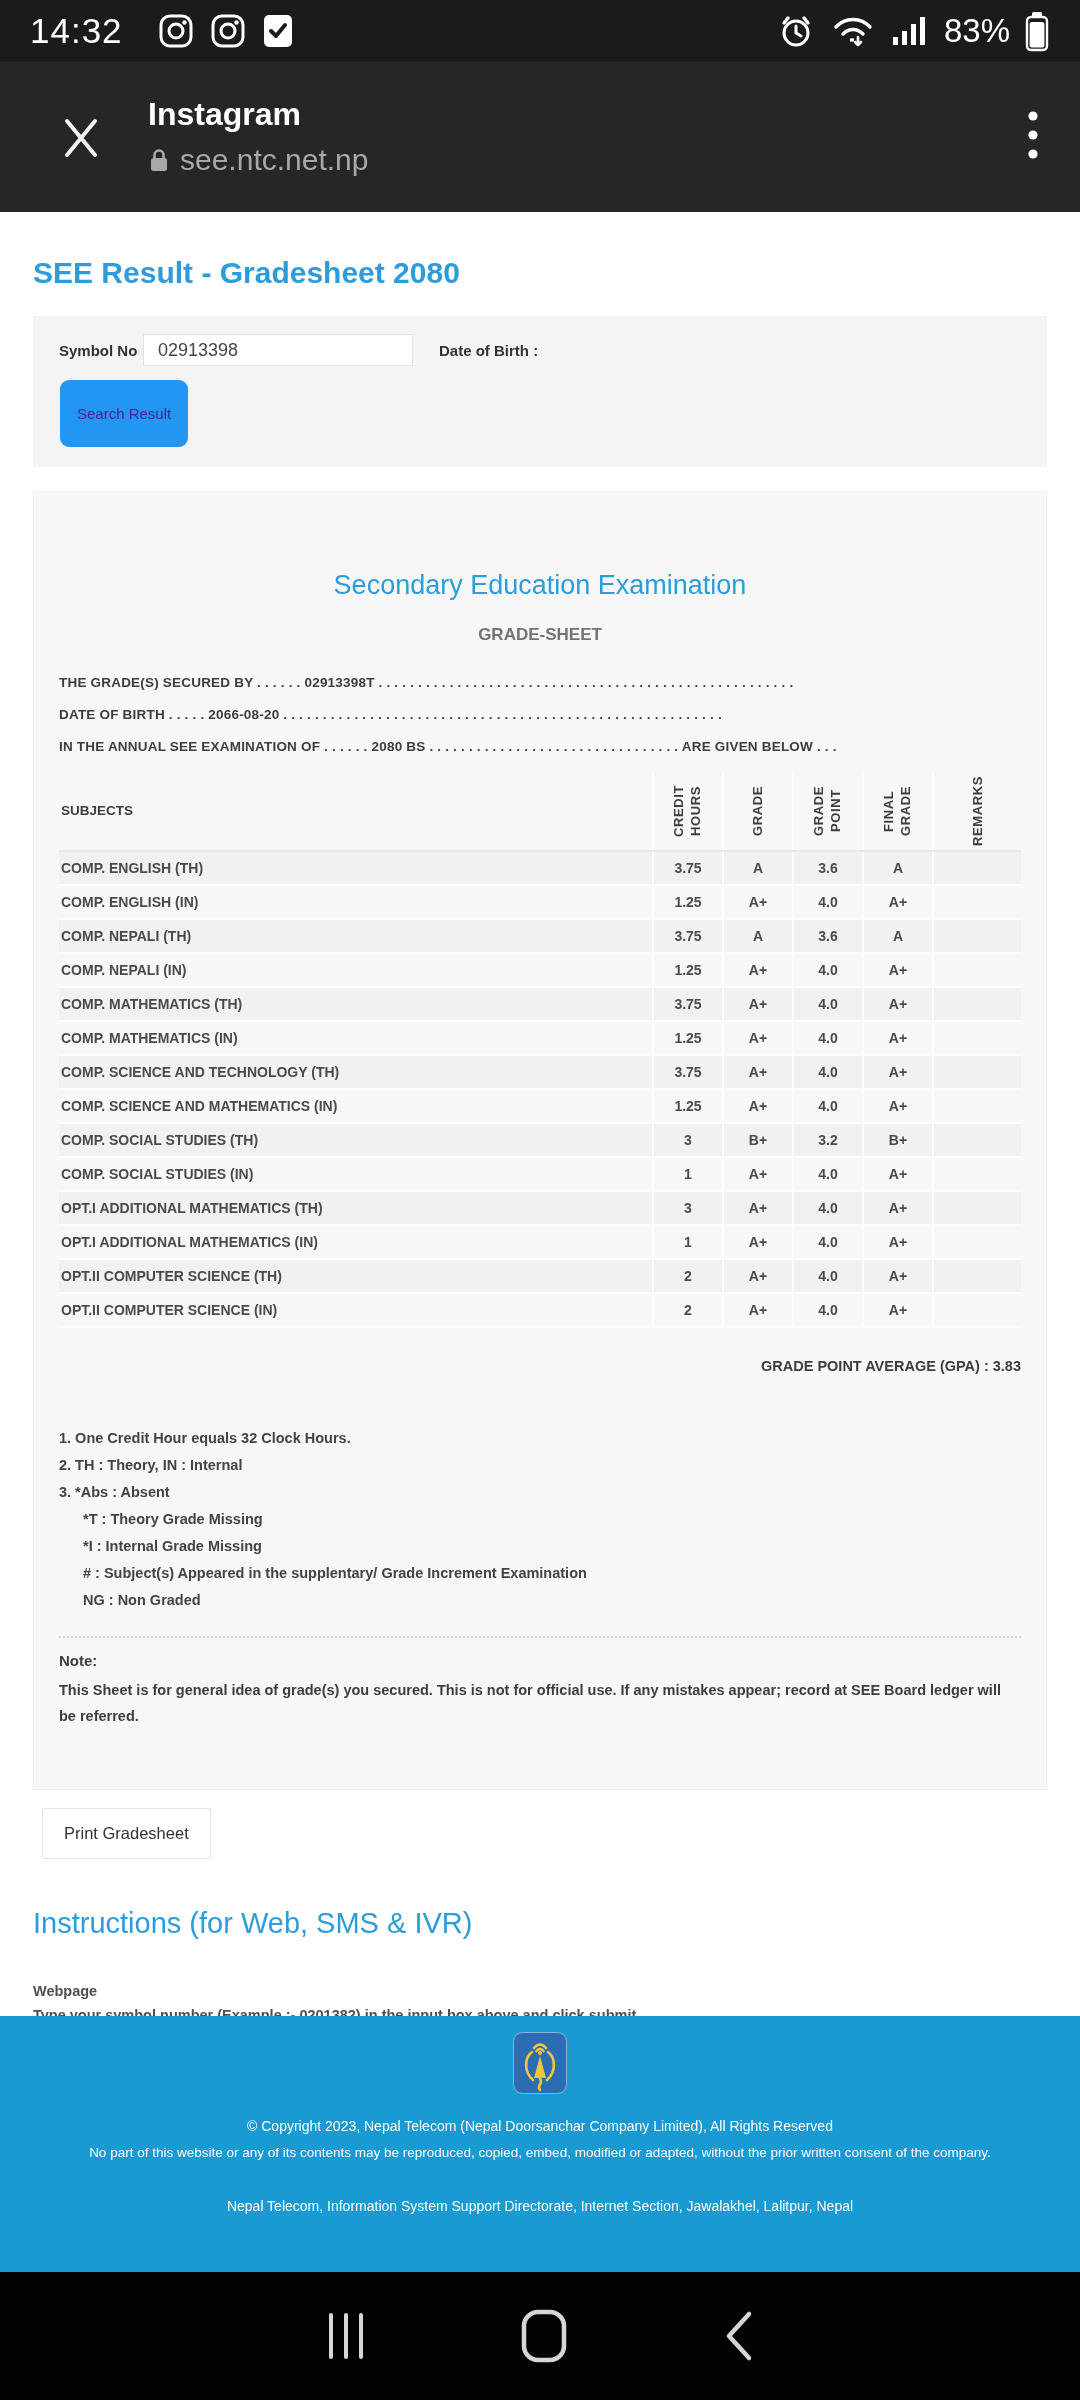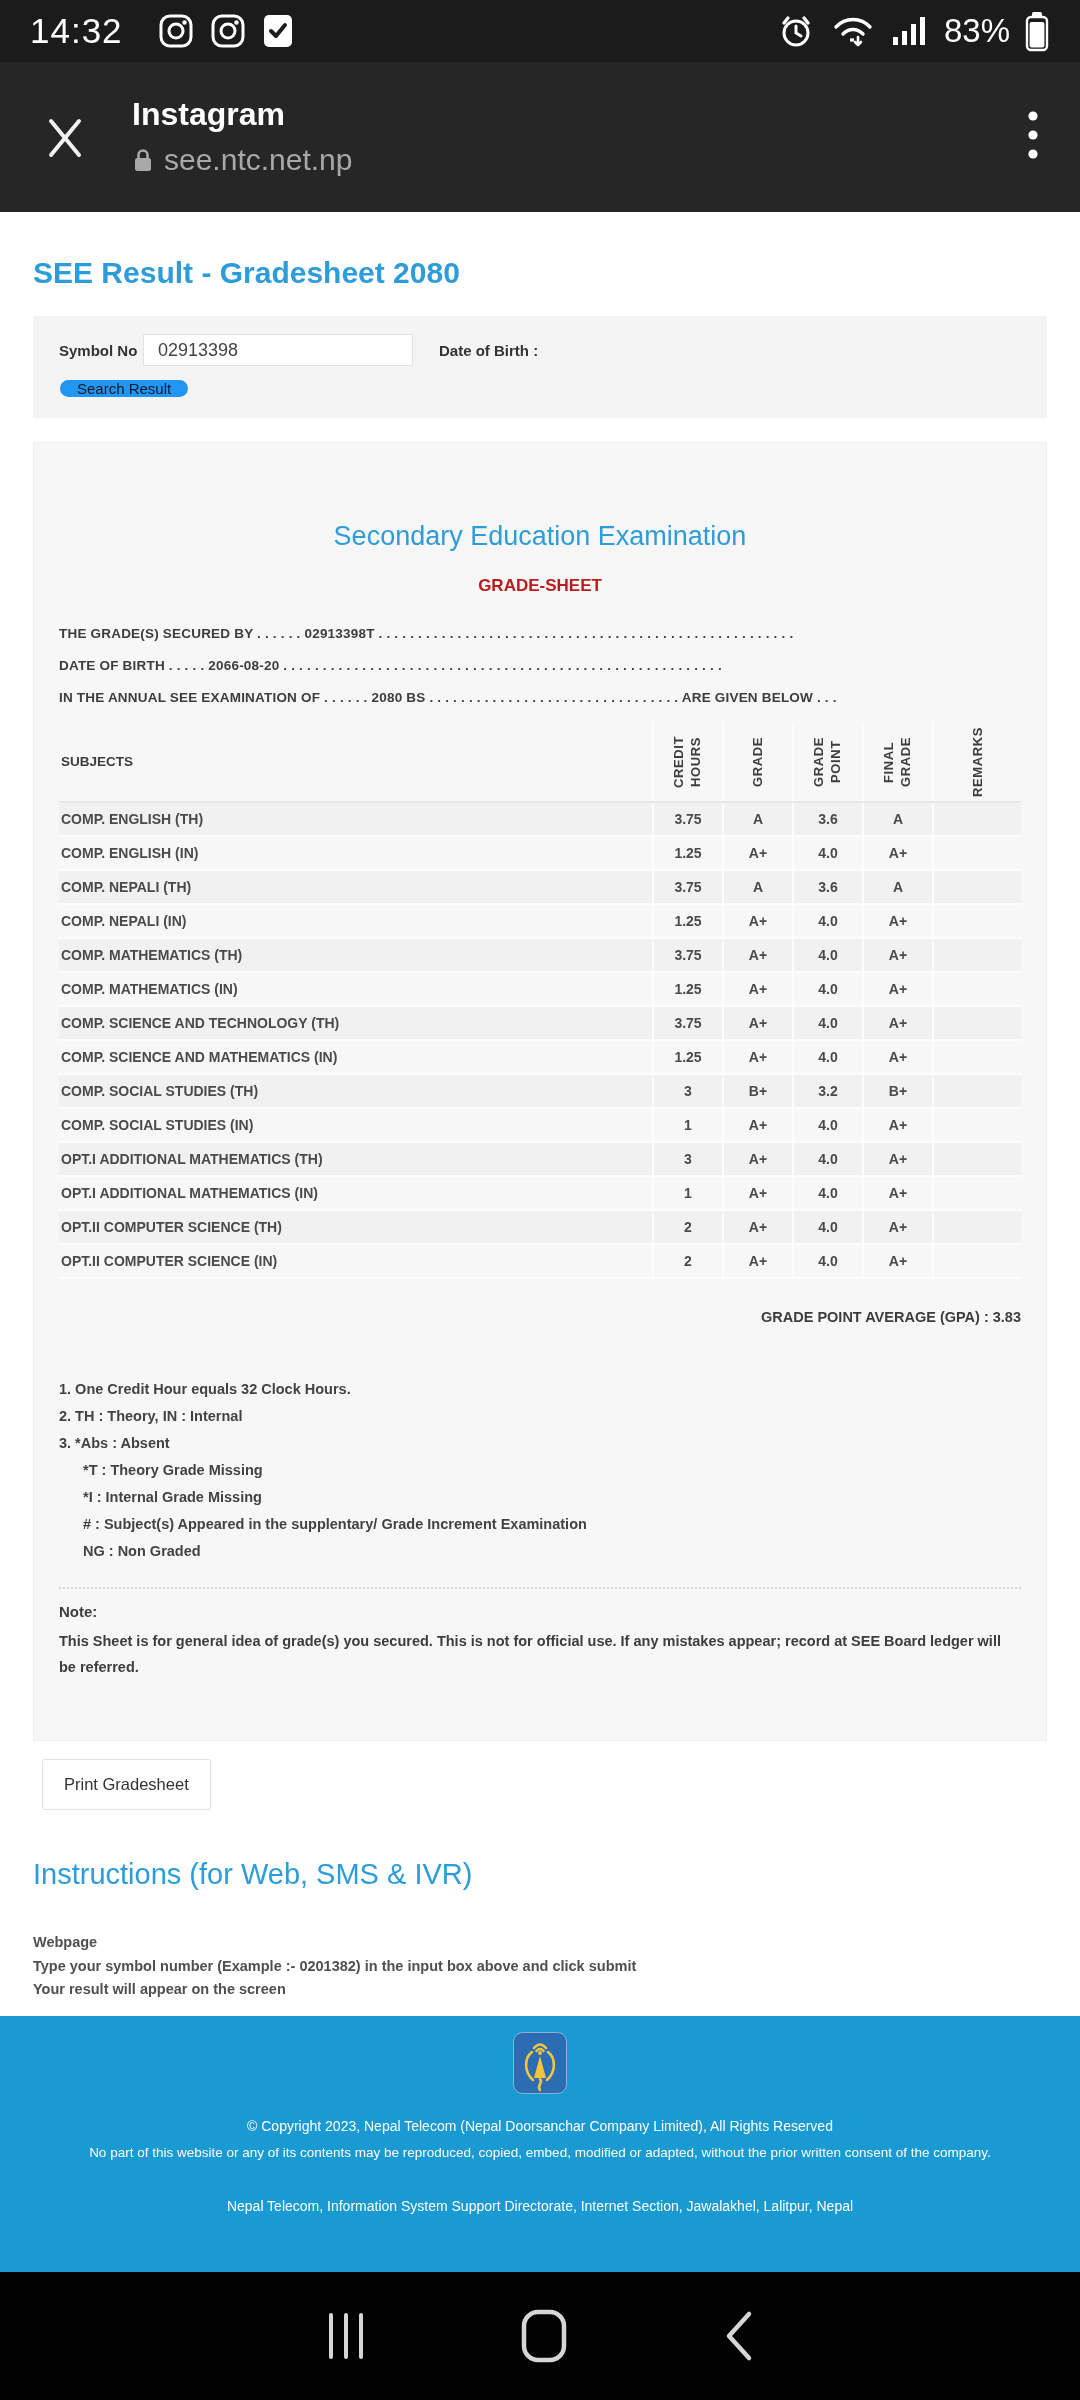--- a/index.html
+++ b/index.html
@@ -9,45 +9,45 @@
     font-family:"Liberation Sans", sans-serif; display:flex; flex-direction:column; overflow:hidden;
   }
   
   .status-bar { height:62px; background:#1b1b1b; display:flex; align-items:center;
     justify-content:space-between; padding:0 30px; flex:0 0 auto; }
   .sb-left, .sb-right { display:flex; align-items:center; gap:14px; }
   .sb-time { color:#fff; font-size:35px; font-weight:400; letter-spacing:1px; margin-right:20px; }
   .sb-pct { color:#fff; font-size:33px; font-weight:400; }
   
   .browser-bar { height:150px; background:#262626; display:flex; align-items:center;
-    padding:0 34px 0 30px; flex:0 0 auto; }
+    padding:0 34px 0 46px; flex:0 0 auto; }
   .b-close { width:70px; height:70px; display:flex; align-items:center; justify-content:center; border-radius:8px; }
   .b-titles { margin-left:32px; }
   .b-title { color:#fff; font-size:32px; font-weight:600; line-height:1.1; }
   .b-url-row { display:flex; align-items:center; gap:10px; margin-top:10px; }
   .b-url { color:#a8a8a8; font-size:30px; font-weight:400; }
   .b-kebab { margin-left:auto; padding:6px; }
   
   .content { height:1830px; overflow:hidden; padding:28px 33px 0; background:#fff; }
   .page-title { color:#2d9cdb; font-size:30px; font-weight:700; margin:16px 0 26px; }
   .form-box { background:#f4f4f4; padding:18px 14px 20px; }
   .form-row { display:flex; align-items:center; }
   .form-label { font-size:15px; font-weight:700; color:#333; white-space:nowrap; }
   .lbl1 { width:96px; padding-left:12px; }
   .lbl2 { width:104px; margin-left:26px; }
   .inp { background:#fff; border:1px solid #e2e2e2; height:32px; font-size:18px; color:#444;
     padding:0 14px; font-family:"Liberation Sans", sans-serif; }
   .inp-symbol { width:270px; }
   .inp-dob { width:372px; }
-  .btn-search { margin:14px 0 0 13px; background:#2196f3; color:#0f172a; border:none; border-radius:9px;
-    font-size:15px; padding:0 17px; font-family:"Liberation Sans", sans-serif; cursor:pointer; }
+  .btn-search { margin:14px 0 0 13px; background:#2196f3; color:#4c1d95; border:none; border-radius:9px;
+    font-size:15px; padding:25px 17px; font-family:"Liberation Sans", sans-serif; cursor:pointer; }
   
   .card { background:#f7f7f7; border:1px solid #f0f0f0; margin-top:24px; padding:78px 25px 60px; }
   .card-title { text-align:center; color:#2d9cdb; font-size:27px; font-weight:400; }
-  .card-subtitle { text-align:center; color:#b91c1c; font-size:17px; font-weight:700; margin-top:24px; }
+  .card-subtitle { text-align:center; color:#737373; font-size:17px; font-weight:700; margin-top:24px; }
   .intro { margin-top:30px; }
   .intro-line { font-size:13.5px; font-weight:700; color:#3d3d3d; letter-spacing:.2px;
     white-space:nowrap; overflow:hidden; margin-bottom:17px; }
   table.gs { width:100%; border-collapse:collapse; margin-top:4px; }
   thead tr { height:80px; }
   th.th-sub { text-align:left; font-size:13.5px; font-weight:700; color:#3d3d3d;
     vertical-align:middle; padding-left:2px; border-bottom:2px solid #e8e8e8; }
   th.th-v { width:70px; position:relative; border-bottom:2px solid #e8e8e8; border-left:2px solid #fdfdfd; }
   th.th-v.rem { width:88px; }
   th.th-v span { position:absolute; left:50%; top:50%;

